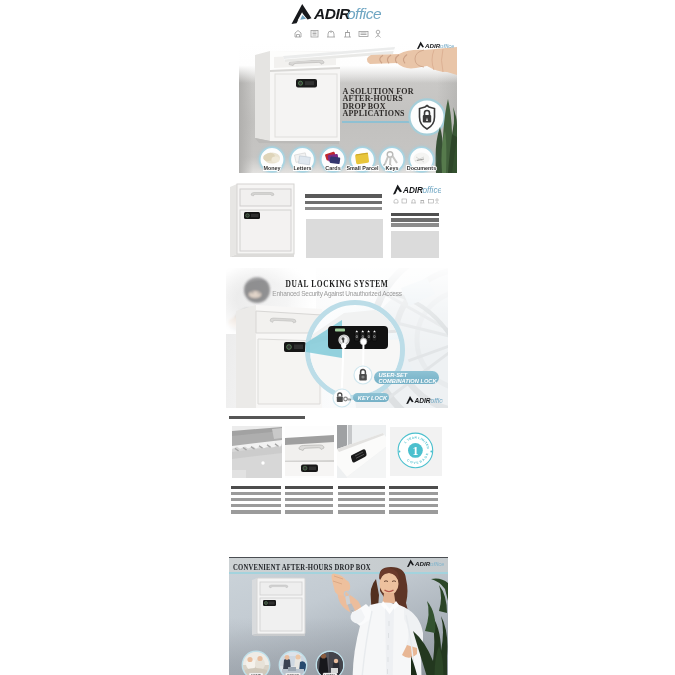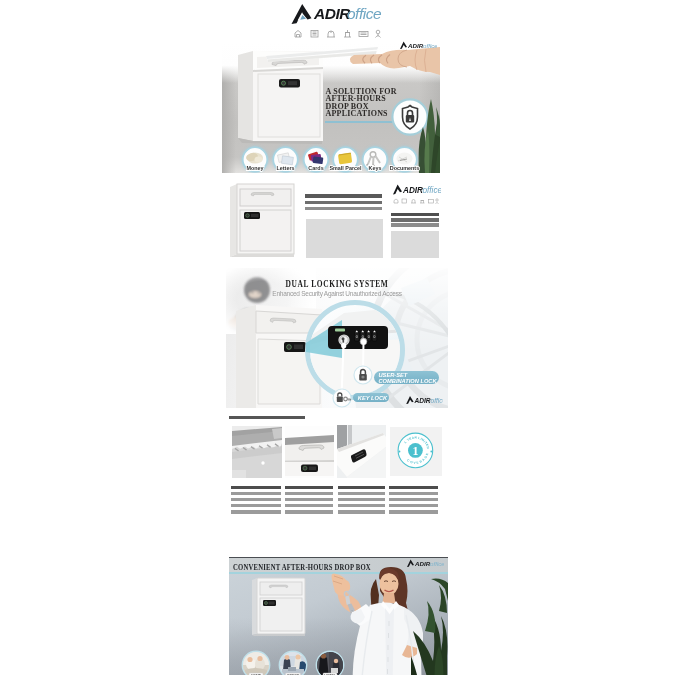--- a/index.html
+++ b/index.html
@@ -29,21 +29,21 @@
         <path d="M19.5 4 h4 M19.5 5.5 h4 M19.5 7 h4"></path>
 <path d="M34 9 h8 M35 9 V6 a3 3 0 0 1 6 0 V9 M38 3 v2"></path>
 <path d="M51 9 h7 M52.5 9 V4.5 h4 V9 M52 4.5 h5 M54.5 2 v2"></path>
 <rect x="66" y="3.5" width="9" height="5"></rect>
         <path d="M67.5 5 h6 M67.5 6.5 h6"></path>
 <circle cx="85" cy="4" r="1.8"></circle>
         <path d="M82.5 9.5 q2.5-3.5 5 0 M85 6 v2"></path>
 </svg>
 </div>
 
-<div class="abs" id="p1" style="left:222px;top:41px;width:218px;height:132px;overflow:hidden;">
+<div class="abs" id="p1" style="left:239px;top:41px;width:218px;height:132px;overflow:hidden;">
 
   <div class="abs" style="left:0;top:0;width:218px;height:132px;background:linear-gradient(180deg,#fbfbfb 0%,#dcdbd9 14%,#c9c8c6 32%,#c2c1bf 62%,#c6c5c3 88%,#e2e1df 100%);"></div>
   <div class="abs" style="left:0;top:0;width:14px;height:132px;background:linear-gradient(90deg,#b0afad,#c7c6c400);"></div>
   <div class="abs" style="left:198px;top:30px;width:20px;height:102px;background:linear-gradient(90deg,#8c8c8a00,#8c8c8a40);"></div>
 
   <div class="abs" style="left:0;top:0;width:218px;height:42px;background:linear-gradient(180deg,#ffffff 0%,#fefefe 58%,#ffffff00 100%);"></div>
 
   <svg class="abs" style="left:14px;top:5px;" width="90" height="102" viewBox="0 0 90 102">
     <path d="M2 9 L17 5 L17 95 L2 92 Z" fill="#e5e4e2"></path>
     <path d="M2 92 L17 95 L86 95 L86 98 L6 97 Z" fill="#bbbab8"></path>

